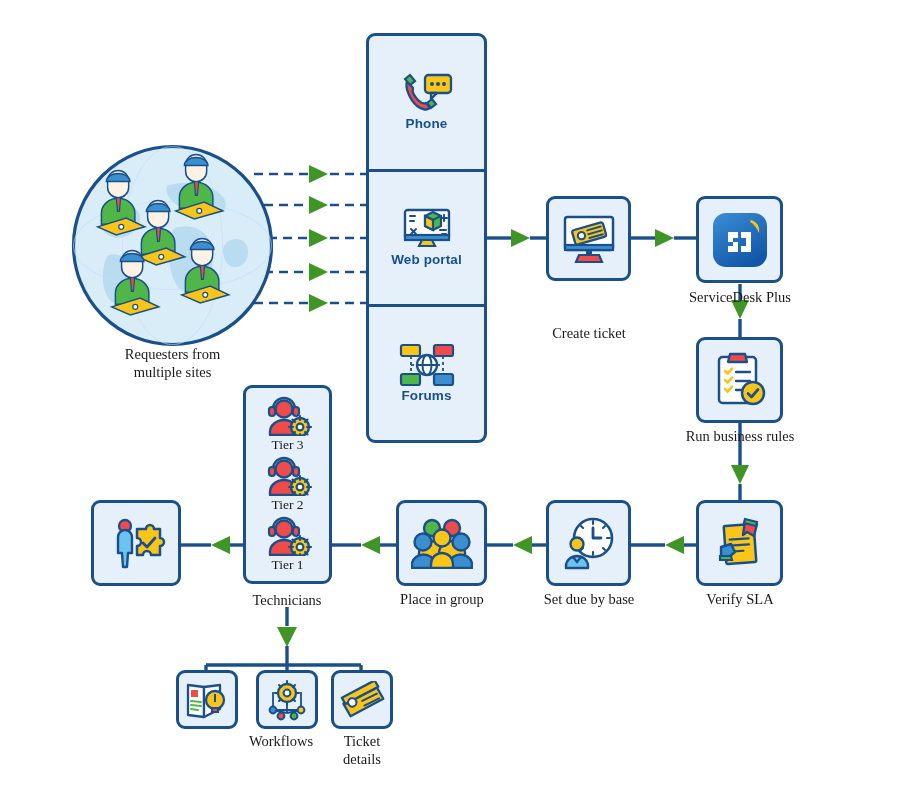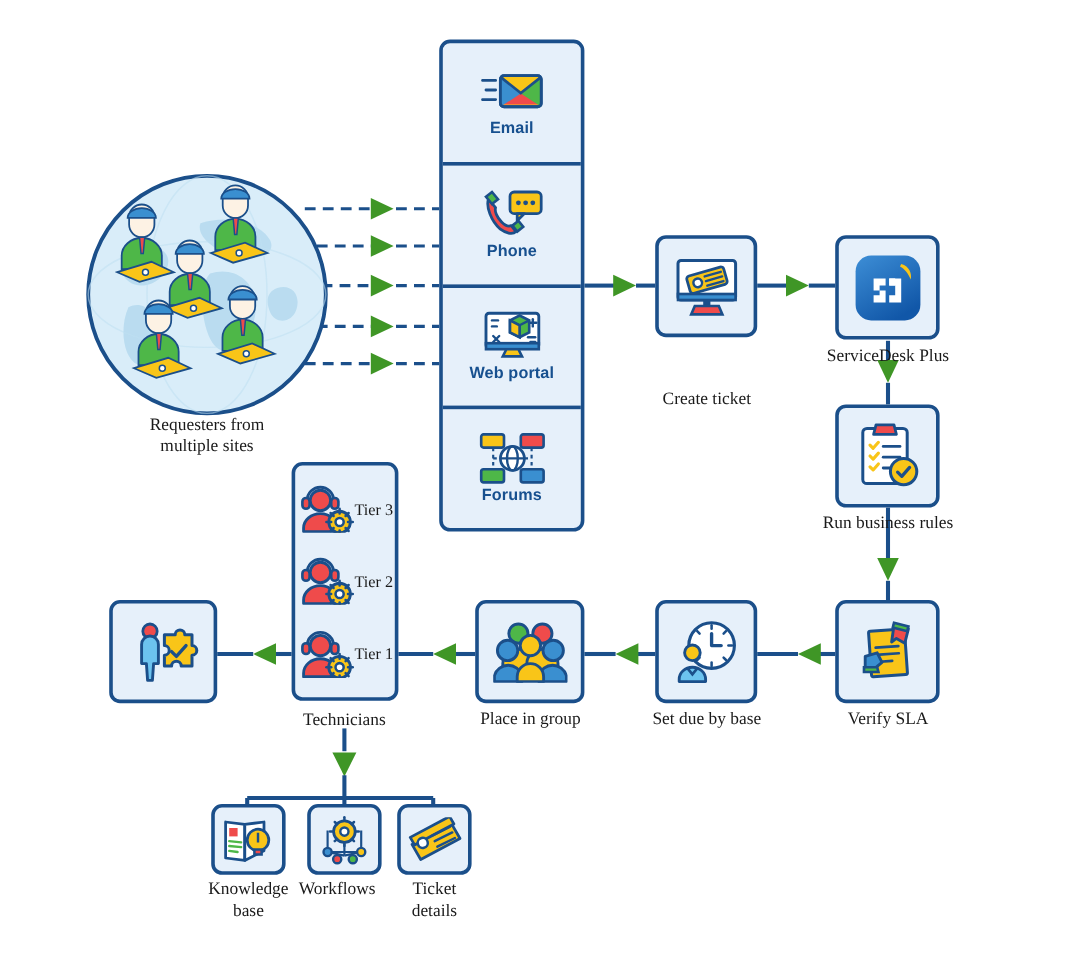--- a/index.html
+++ b/index.html
@@ -25,21 +25,21 @@
   .chan-ico{height:40px;display:flex;align-items:center;justify-content:center;}
 
   
   .globe{position:absolute;left:71px;top:144px;width:203px;height:203px;}
 
   
   .tech-box{position:absolute;left:243px;top:385px;width:89px;height:199px;
      border:3px solid #1b4f8a;background:#e6f0fa;border-radius:9px;box-sizing:border-box;
      display:flex;flex-direction:column;justify-content:space-around;align-items:center;
      padding:6px 0;}
-  .tier{display:flex;flex-direction:row;align-items:center;}
+  .tier{display:flex;flex-direction:column;align-items:center;}
   .tier-label{font-family:"Liberation Serif",serif;font-size:13.5px;color:#1a1a1a;margin-top:1px;}
 </style>
 </head>
 <body>
 
 <div class="stage">
 
   <svg class="lines" viewBox="0 0 900 809">
     <defs>
       <marker id="gr" markerWidth="11" markerHeight="11" refX="1" refY="5.5" orient="0">
@@ -174,39 +174,20 @@
       </g>
     </svg>
   </div>
   <div class="nlabel" style="left:71px;top:346px;width:203px;">
     <div>Requesters from</div>
     <div>multiple sites</div>
   </div>
 
   <div class="channel-stack">
 
-    <div class="chan">
-      <div class="chan-ico">
-        <svg width="52" height="38" viewBox="0 0 52 38">
-          <g stroke="#1b4f8a" stroke-width="2.4" stroke-linecap="round">
-            <line x1="1" y1="10" x2="12" y2="10"></line>
-              <line x1="4" y1="18" x2="12" y2="18"></line>
-              <line x1="1" y1="26" x2="12" y2="26"></line>
-          </g>
-          <rect x="16" y="6" width="34" height="26" rx="3" fill="#f9c518" stroke="#1b4f8a" stroke-width="2.4"></rect>
-          <path d="M16,8 L33,21 L50,8 L50,30 L16,30 Z" fill="#ef4b4b"></path>
-          <path d="M16,8 L33,21 L16,32 Z" fill="#3a8fd0"></path>
-          <path d="M50,8 L33,21 L50,32 Z" fill="#4eb748"></path>
-          <path d="M16,8 L33,21 L50,8" fill="#f9c518"></path>
-          <rect x="16" y="6" width="34" height="26" rx="3" fill="none" stroke="#1b4f8a" stroke-width="2.4"></rect>
-          <path d="M16.5,7.5 L33,20.5 L49.5,7.5" fill="none" stroke="#1b4f8a" stroke-width="2.2"></path>
-        </svg>
-      </div>
-      <div class="chan-label">Email</div>
-    </div>
 
     <div class="chan">
       <div class="chan-ico">
         <svg width="52" height="40" viewBox="0 0 52 40">
           <rect x="24" y="2" width="26" height="18" rx="3.5" fill="#f9c518" stroke="#1b4f8a" stroke-width="2.3"></rect>
           <path d="M30,20 L30,26 L36,20 Z" fill="#f9c518" stroke="#1b4f8a" stroke-width="2.3" stroke-linejoin="round"></path>
           <g fill="#1b4f8a">
               <circle cx="31" cy="11" r="2"></circle>
               <circle cx="37" cy="11" r="2"></circle>
               <circle cx="43" cy="11" r="2"></circle>
@@ -463,24 +444,20 @@
       <g stroke="#4eb748" stroke-width="1.9" stroke-linecap="round">
         <line x1="6" y1="21" x2="16" y2="22"></line>
           <line x1="6" y1="25" x2="16" y2="26"></line>
           <line x1="6" y1="29" x2="13" y2="30"></line>
       </g>
       <circle cx="30" cy="20" r="9" fill="#f9c518" stroke="#1b4f8a" stroke-width="2.3"></circle>
       <path d="M27,28 l6,0 l0,4 l-6,0 Z" fill="#ef4b4b" stroke="#1b4f8a" stroke-width="2.1"></path>
       <path d="M30,14 l0,8" stroke="#1b4f8a" stroke-width="2"></path>
     </svg>
   </div>
-  <div class="nlabel" style="left:155px;top:733px;width:104px;">
-    <div>Knowledge</div>
-    <div>base</div>
-  </div>
 
   <div class="nbox" style="left:256px;top:670px;width:62px;height:59px;">
     <svg width="44" height="42" viewBox="0 0 44 42">
       <g stroke="#1b4f8a" stroke-width="1.8" fill="none">
         <path d="M8,13 l0,18 l28,0 l0,-18"></path>
           <line x1="22" y1="24" x2="22" y2="34"></line>
         <line x1="8" y1="31" x2="22" y2="34"></line>
           <line x1="36" y1="31" x2="22" y2="34"></line>
       </g>
       <circle cx="22" cy="14" r="9" fill="#f9c518" stroke="#1b4f8a" stroke-width="2.3"></circle>

